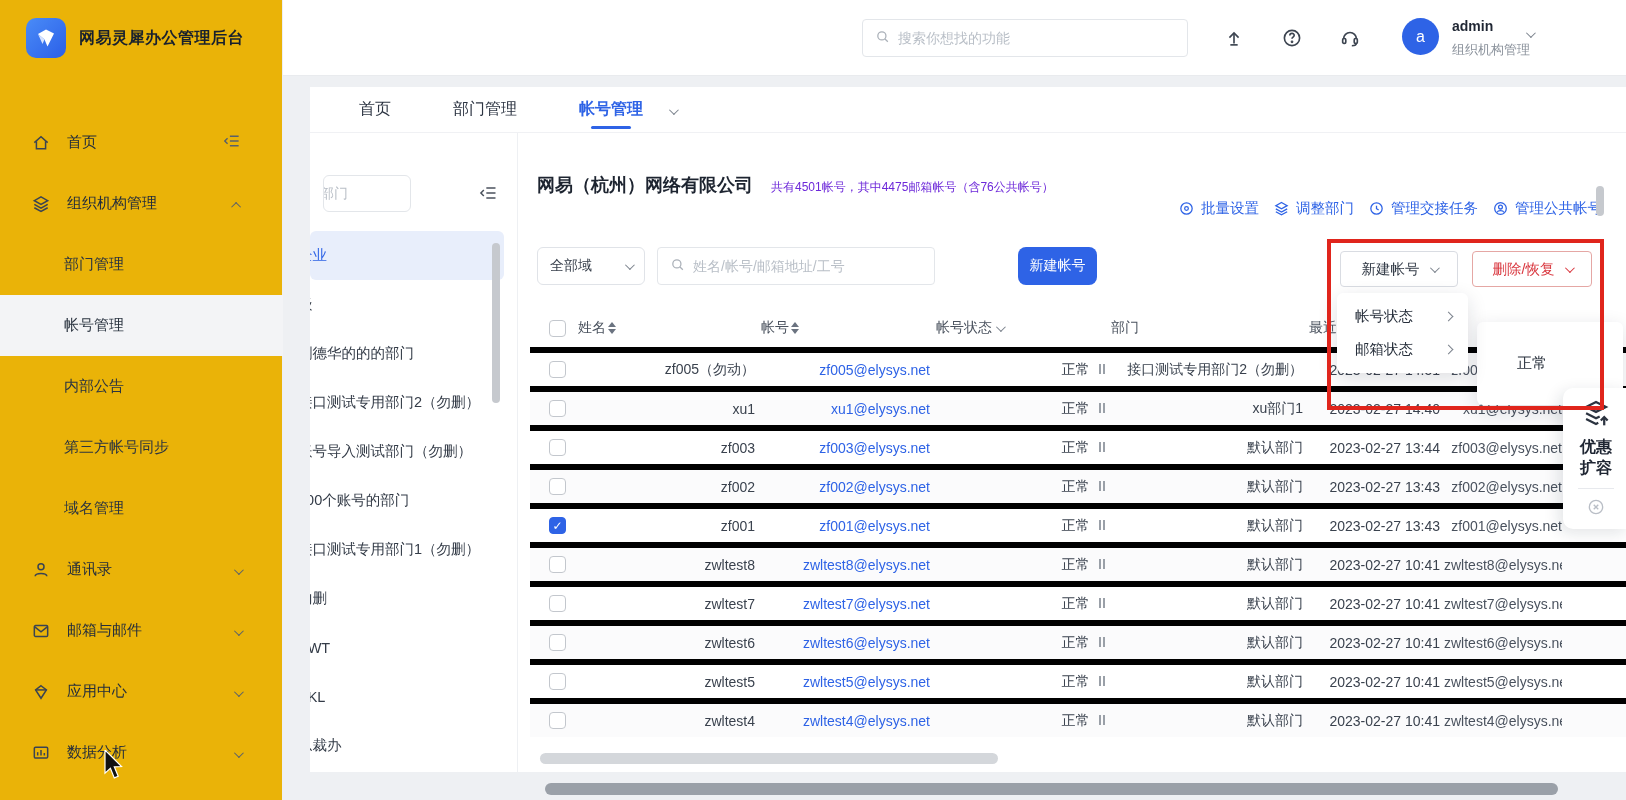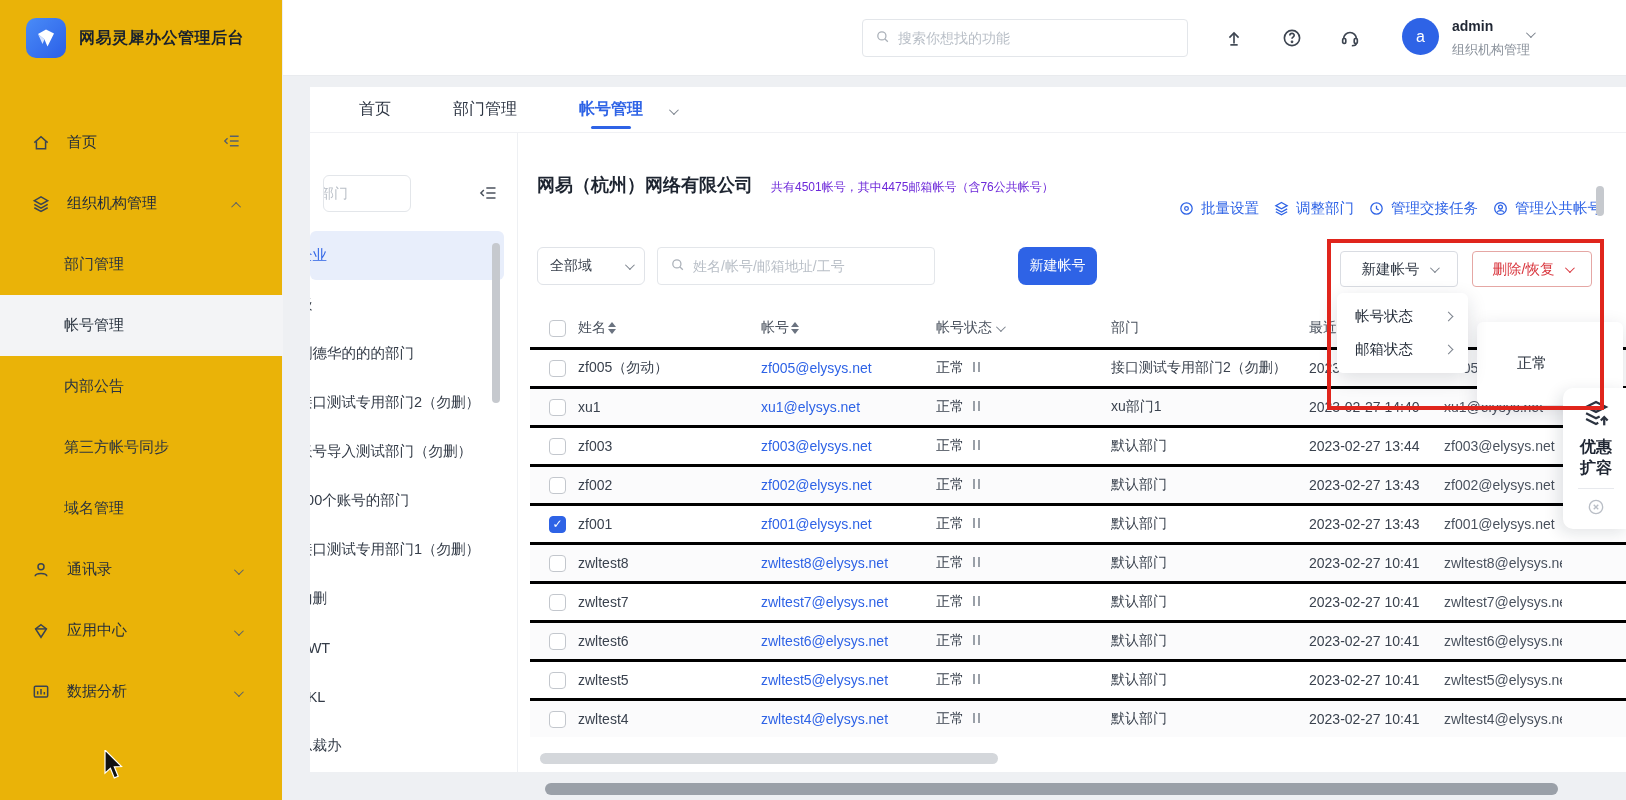--- a/index.html
+++ b/index.html
@@ -72,21 +72,21 @@
   .btn-primary { position:absolute; left:488px; top:0; width:79px; height:38px; background:#2e63e6; border:none; border-radius:8px; color:#fff; font-size:14px; cursor:pointer; font-family:Liberation Serif, serif; }
   .btn-plain { position:absolute; left:582px; top:0; width:148px; height:38px; background:#fff; border:1px solid #dfe2e7; border-radius:4px; color:#39414d; font-size:14px; cursor:pointer; display:flex; align-items:center; justify-content:center; gap:9px; font-family:inherit; }
   .btn-status { position:absolute; left:810px; top:4px; width:118px; height:36px; background:#fff; border:1px solid #d9dce2; border-radius:4px; color:#333b47; font-size:14.5px; cursor:pointer; display:flex; align-items:center; justify-content:center; gap:10px; font-family:inherit; }
   .btn-danger { position:absolute; left:942px; top:4px; width:120px; height:36px; background:#fff; border:1px solid #e5a7a4; border-radius:4px; color:#d9363e; font-size:14.5px; cursor:pointer; display:flex; align-items:center; justify-content:center; gap:10px; font-family:inherit; }
 
   
   .tbl { position:absolute; left:0; top:176px; width:1096px; }
   .trow { display:grid; grid-template-columns:42px 183px 175px 175px 198px 137px 122px; align-items:center; height:39px; }
   .thead { height:38px; color:#4a525e; font-size:14px; }
   .thead .cell { font-weight:500; display:flex; align-items:center; }
-  .tbody .trow { border-top:3px solid #000000; font-size:14px; color:#3a424e; }
+  .tbody .trow { border-top:6px solid #000000; font-size:14px; color:#3a424e;text-align:right; }
   .tbody .trow:nth-child(even) { background:#fbfbfc; }
   .cell { padding-left:6px; white-space:nowrap; overflow:hidden; }
   .cell.acc { color:#2e63e6; cursor:pointer; }
   .cell.email { color:#4a525e; padding-left:4px; }
   .cbox { width:17px; height:17px; border:1.5px solid #c3c7cd; border-radius:4px; background:#fff; margin-left:13px; cursor:pointer; display:flex; align-items:center; justify-content:center; }
   .cbox.checked { background:#2e63e6; border-color:#2e63e6; color:#fff; font-size:12px; }
   .sortglyph { display:inline-flex; flex-direction:column; gap:2px; margin-left:2px; }
   .sortglyph i { display:block; width:0; height:0; border-left:4px solid transparent; border-right:4px solid transparent; }
   .sortglyph .up { border-bottom:5px solid #6b7380; }
   .sortglyph .dn { border-top:5px solid #6b7380; }
@@ -219,20 +219,30 @@
           <span class="lbl">域名管理</span>
         </div>
         <div class="side-item">
           <span class="sicon">
             <svg width="20" height="20" viewBox="0 0 24 24" fill="none" stroke="currentColor" stroke-width="1.8">
               <circle cx="12" cy="8" r="3.6"></circle>
               <path d="M5 19.5 c0-4.5 14-4.5 14 0"></path>
             </svg>
           </span>
           <span class="lbl">通讯录</span>
+          <span class="side-trail"><span class="chev down"></span></span>
+        </div>
+        <div class="side-item">
+          <span class="sicon">
+            <svg width="20" height="20" viewBox="0 0 24 24" fill="none" stroke="currentColor" stroke-width="1.8">
+              <rect x="4" y="5.5" width="16" height="13" rx="1.5"></rect>
+              <path d="M4.5 7 L12 13 L19.5 7"></path>
+            </svg>
+          </span>
+          <span class="lbl">邮箱与邮件</span>
           <span class="side-trail"><span class="chev down"></span></span>
         </div>
         <div class="side-item">
           <span class="sicon">
             <svg width="20" height="20" viewBox="0 0 24 24" fill="none" stroke="currentColor" stroke-width="1.8">
               <path d="M12 4.5 L18.5 9.5 L12 19.5 L5.5 9.5 Z"></path>
               <path d="M5.5 9.5 H18.5"></path>
             </svg>
           </span>
           <span class="lbl">应用中心</span>

